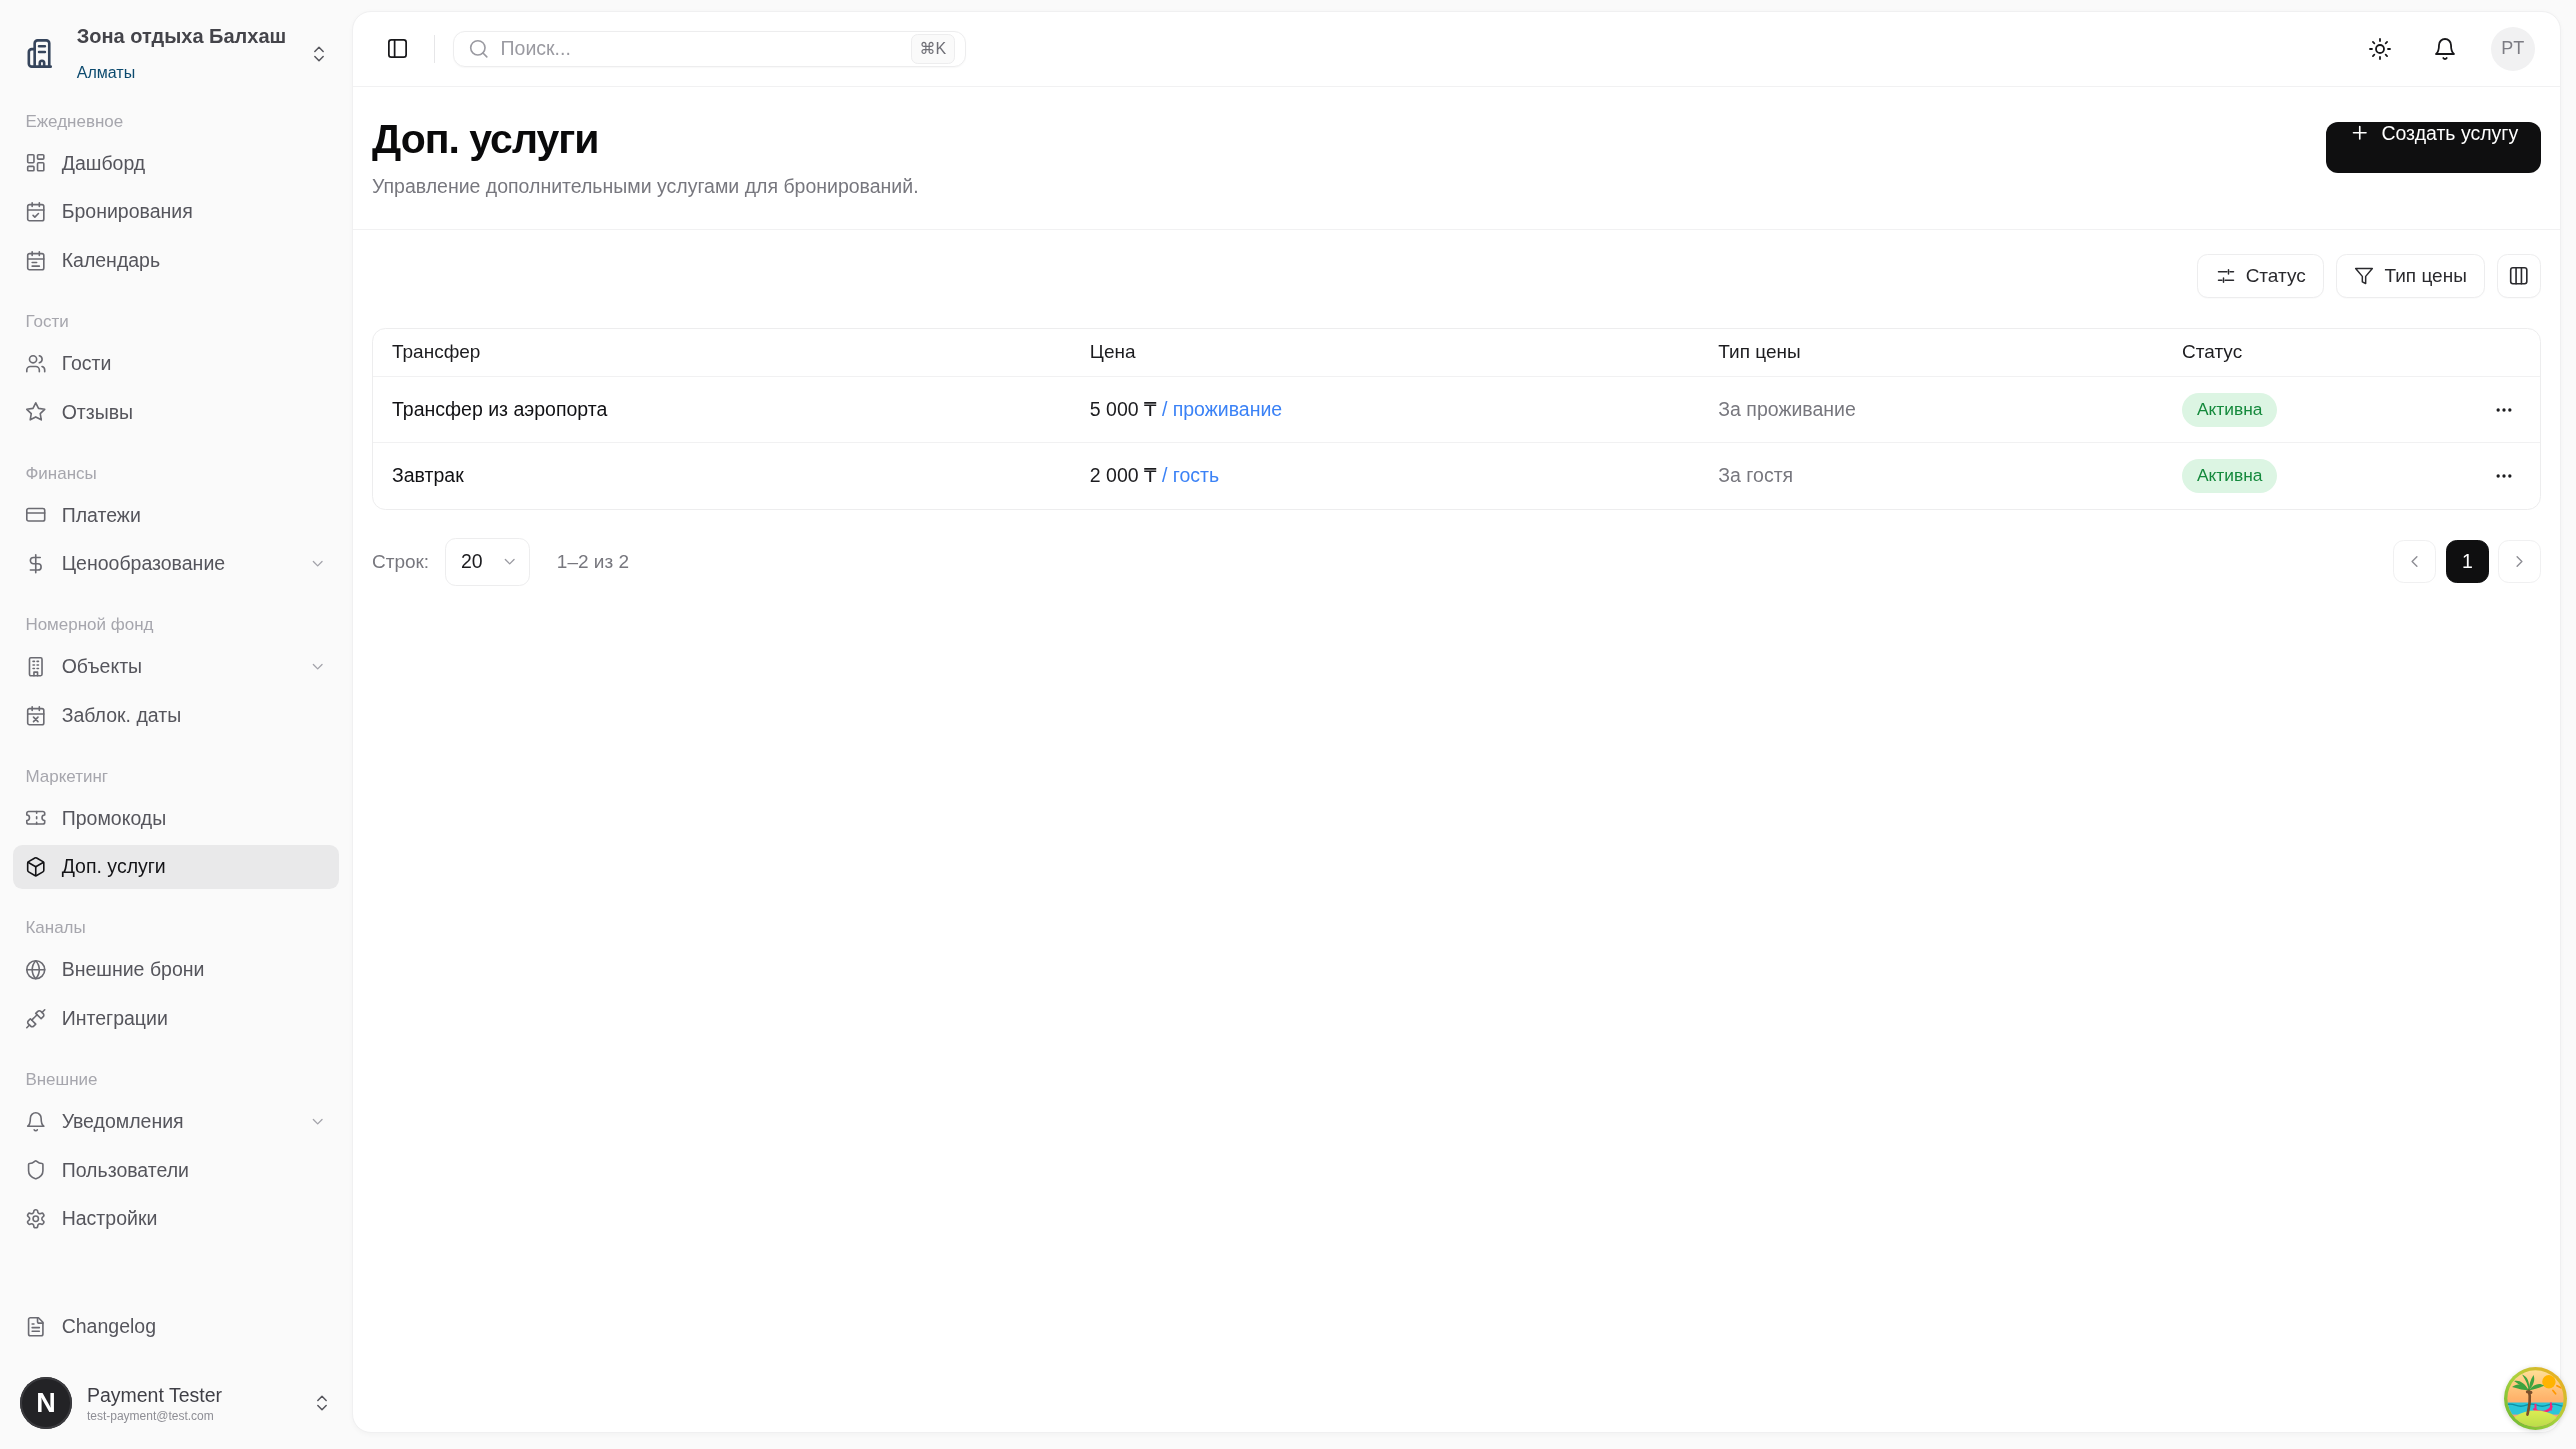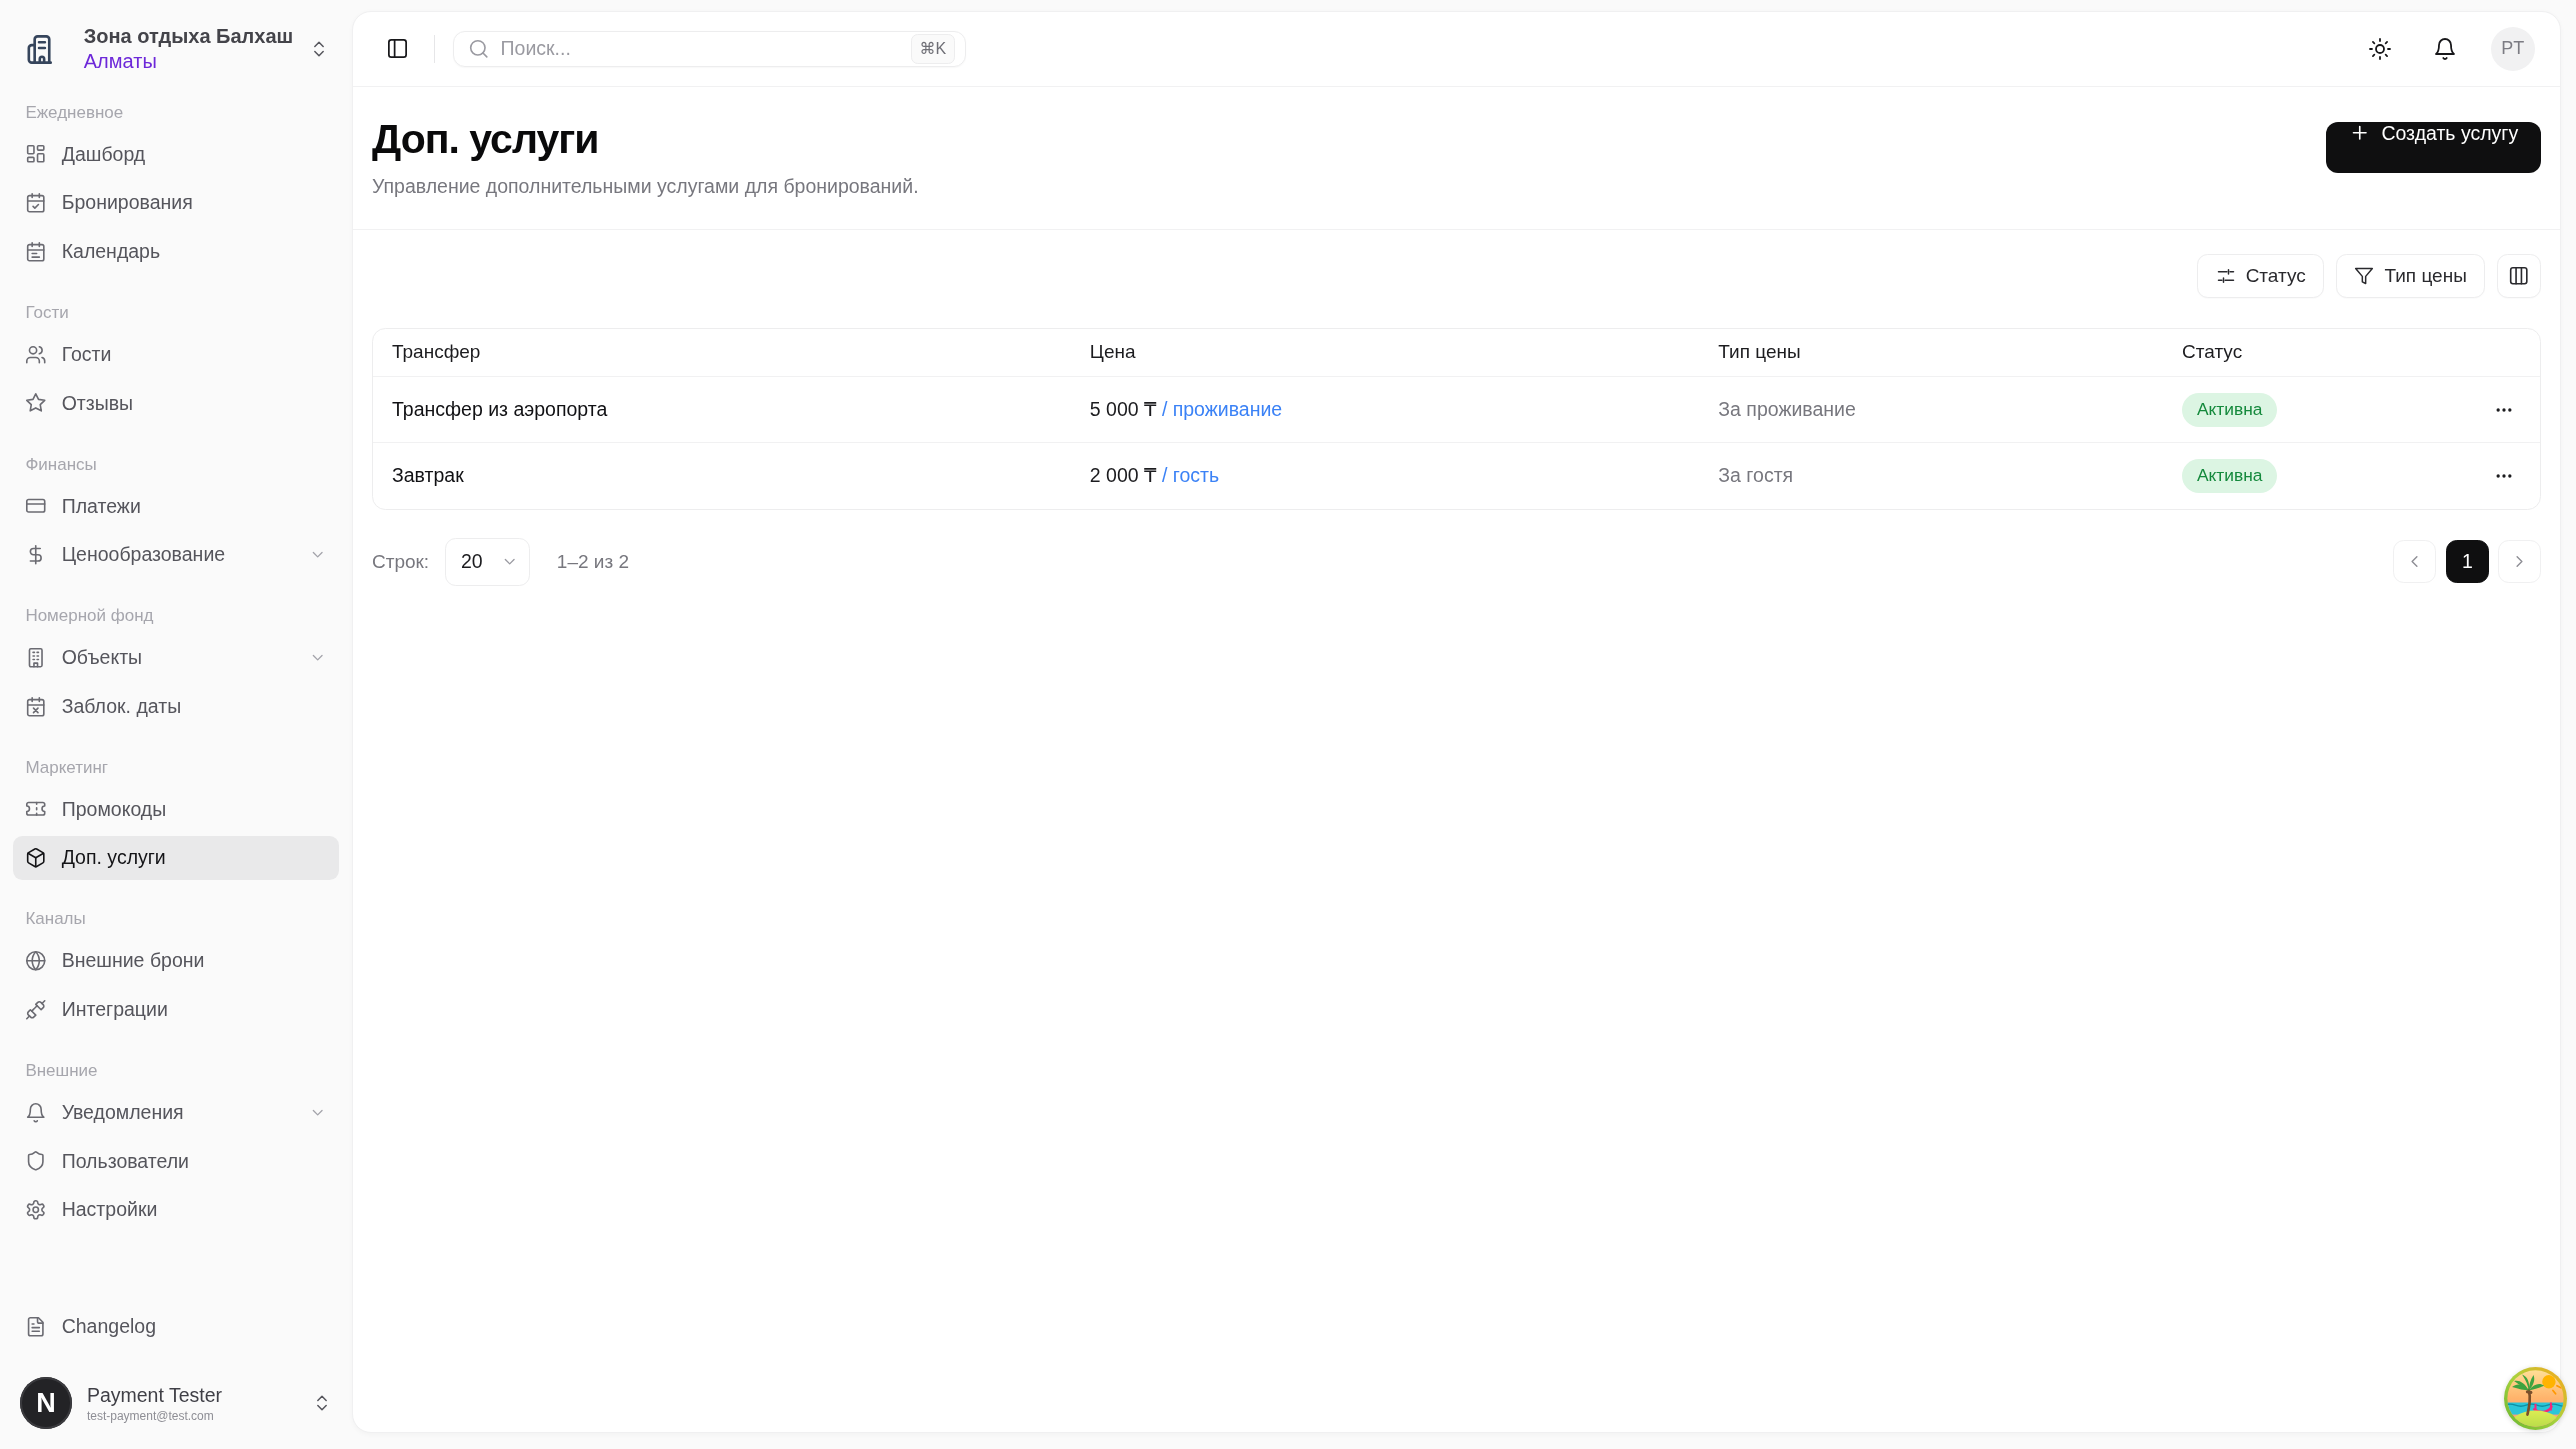--- a/index.html
+++ b/index.html
@@ -19,25 +19,25 @@
   }
   svg{display:block}
   .ic{stroke:currentColor;fill:none;stroke-width:1.8;stroke-linecap:round;stroke-linejoin:round}
 
   
   .sidebar{
     position:absolute;left:0;top:0;bottom:0;width:352px;
     display:flex;flex-direction:column;
     padding:17.4px 13.4px 20px;
   }
-  .org{display:flex;align-items:center;gap:26px;padding:8px 9.4px;border-radius:10.7px;cursor:pointer}
+  .org{display:flex;align-items:center;gap:19px;padding:8px 9.4px;border-radius:10.7px;cursor:pointer}
   .org-icon{color:#36455c;flex:0 0 auto}
   .org-text{flex:1;min-width:0}
   .org-name{font-size:20px;font-weight:600;color:#44444a;white-space:nowrap}
-  .org-loc{font-size:20px;color:#6d28d9;margin-top:2px}
+  .org-loc{font-size:16px;color:#0c4a6e;margin-top:16px}
   .chevs{color:#55555c;flex:0 0 auto}
   .nav{flex:1;margin-top:8px;overflow:hidden}
   .sec{font-size:17px;color:#a6a6ad;padding:0 12px;margin:29.5px 0 9.4px}
   .sec.first{margin-top:13.4px}
   .item{
     display:flex;align-items:center;gap:14.8px;height:44px;padding:0 12px;
     border-radius:9.4px;font-size:19.5px;color:#55555c;margin-bottom:4.7px;cursor:pointer;
   }
   .item .nav-ic{color:#6b6b72;flex:0 0 auto}
   .item .chev{margin-left:auto;color:#a3a3aa}

